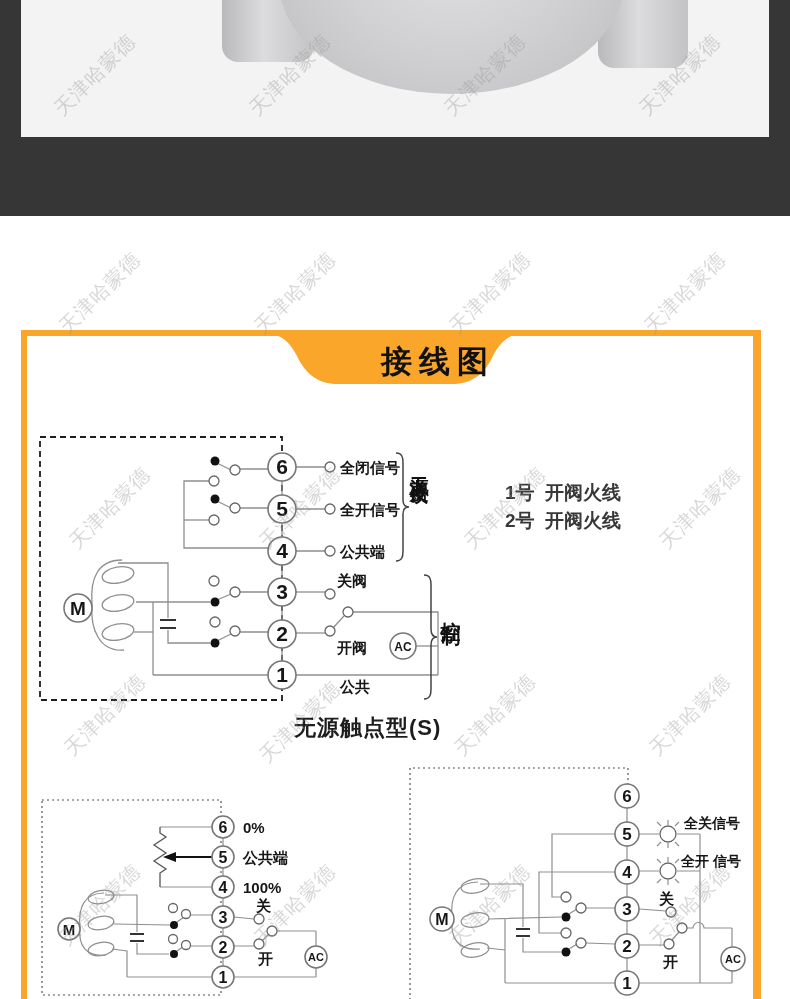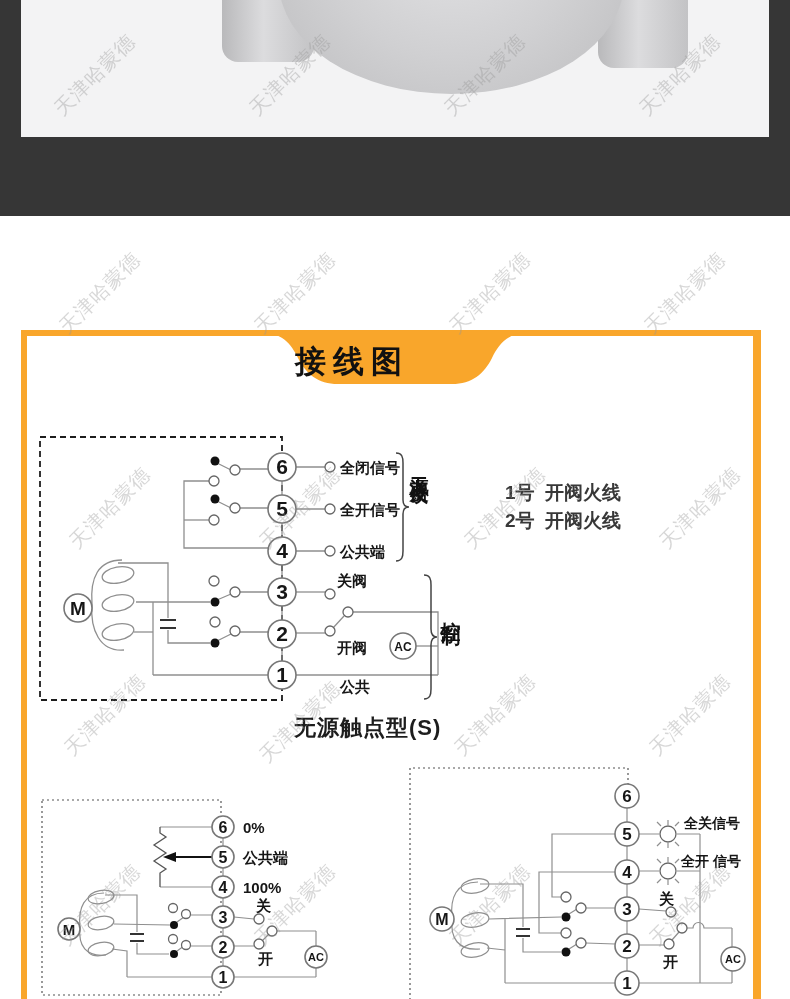--- a/index.html
+++ b/index.html
@@ -22,21 +22,21 @@
   .wire{stroke:#8f8f8f;stroke-width:1.3;fill:none;}
   .wire2{stroke:#8f8f8f;stroke-width:1.2;fill:none;}
   .comp{stroke:#666;stroke-width:1.3;fill:#fff;}
   .dot{fill:#111;stroke:none;}
   .term{fill:#fff;stroke:#777;stroke-width:1.6;}
   .capline{stroke:#333;stroke-width:2;}
   .brace{stroke:#444;stroke-width:1.5;fill:none;}
   .dashrect{fill:none;stroke:#1d1d1d;stroke-width:1.8;stroke-dasharray:6 4;}
   .dotrect{fill:none;stroke:#555;stroke-width:1.2;stroke-dasharray:2 3;}
   
-  .banner-title{position:absolute;left:295px;top:341px;width:200px;text-align:left;z-index:4;
+  .banner-title{position:absolute;left:295px;top:341px;width:200px;text-align:right;z-index:4;
       font-size:31px;font-weight:bold;color:#111;letter-spacing:7px;}
   .notes{position:absolute;left:505px;top:479px;z-index:4;line-height:28.3px;font-size:19px;
       font-weight:bold;color:#383838;white-space:nowrap;}
   .notes .num{display:inline-block;width:40px;}
   .caption{position:absolute;left:294px;top:713px;z-index:4;font-size:22px;font-weight:bold;color:#1d1d1d;letter-spacing:1px;}
   .vlabel{position:absolute;z-index:4;writing-mode:vertical-rl;text-orientation:upright;
       font-weight:bold;color:#111;}
   .vlabel.fb{left:406px;top:461px;font-size:19px;letter-spacing:3px;}
   .vlabel.ctl{left:438px;top:606px;font-size:20px;letter-spacing:4px;}
   .wm{position:absolute;z-index:5;color:rgba(150,150,150,0.38);font-size:20px;letter-spacing:1px;

